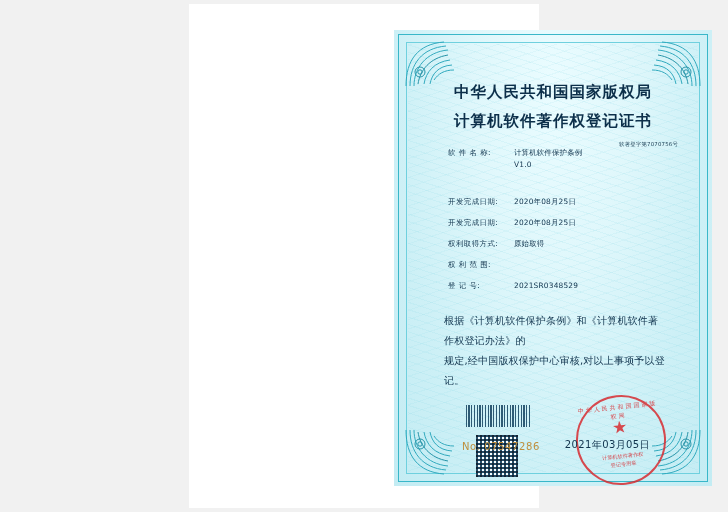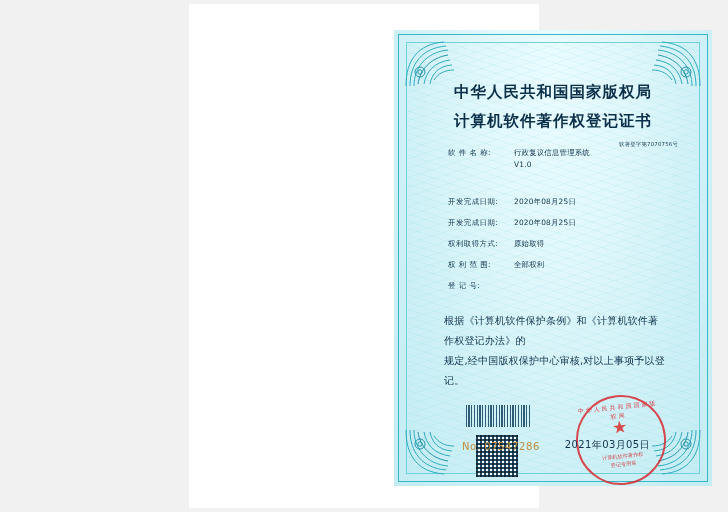--- a/index.html
+++ b/index.html
@@ -307,21 +307,21 @@
 
         <div class="title-main">中华人民共和国国家版权局</div>
         <div class="title-sub">计算机软件著作权登记证书</div>
         <div class="cert-no">软著登字第7070756号</div>
 
         <div class="fields">
 
           <div class="row">
             <div class="lab">软 件 名 称:</div>
             <div class="val">
-              <span>行政复议信息管理系统</span>
+              <span>计算机软件保护条例</span>
               <span class="line2">V1.0</span>
             </div>
           </div>
 
           <div class="gap-lg"></div>
 
 
           <div class="gap-lg"></div>
 
           <div class="row">
@@ -334,25 +334,25 @@
             <div class="val">2020年08月25日</div>
           </div>
 
           <div class="row">
             <div class="lab">权利取得方式:</div>
             <div class="val">原始取得</div>
           </div>
 
           <div class="row">
             <div class="lab">权 利 范 围:</div>
-            <div class="val">全部权利</div>
           </div>
 
           <div class="row">
             <div class="lab">登 记 号:</div>
+            <div class="val">2021SR0348529</div>
           </div>
 
         </div>
 
         <div class="para">
           <div>根据《计算机软件保护条例》和《计算机软件著作权登记办法》的</div>
           <div>规定,经中国版权保护中心审核,对以上事项予以登记。</div>
         </div>
 
         <div class="codes">

